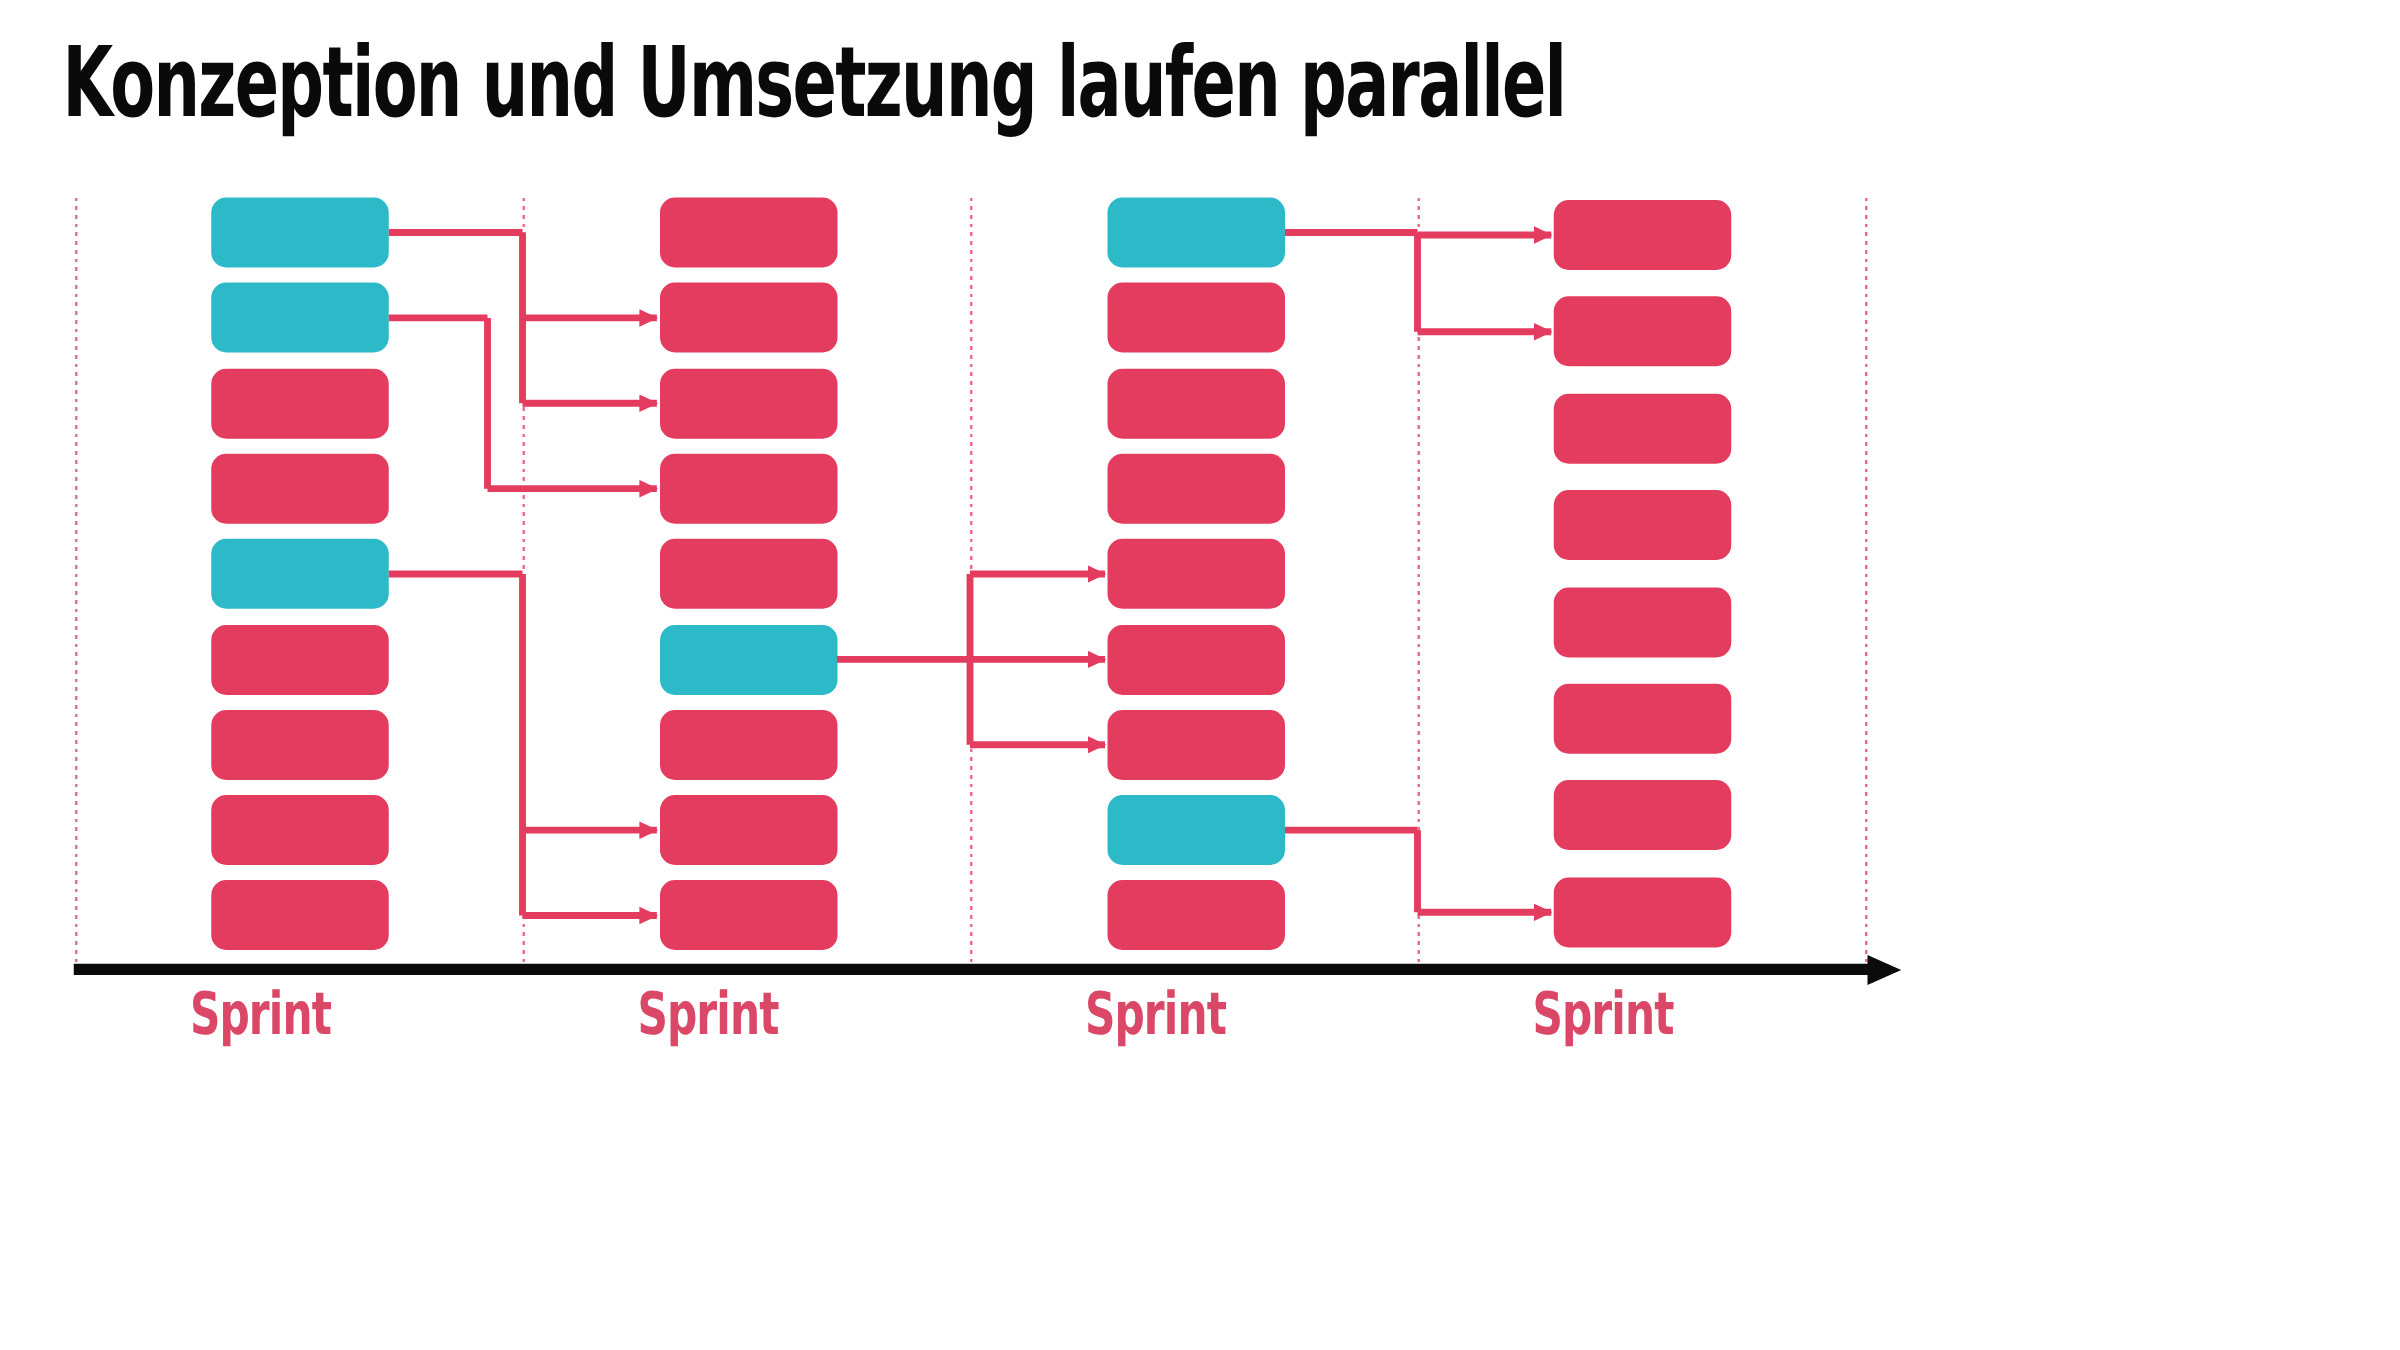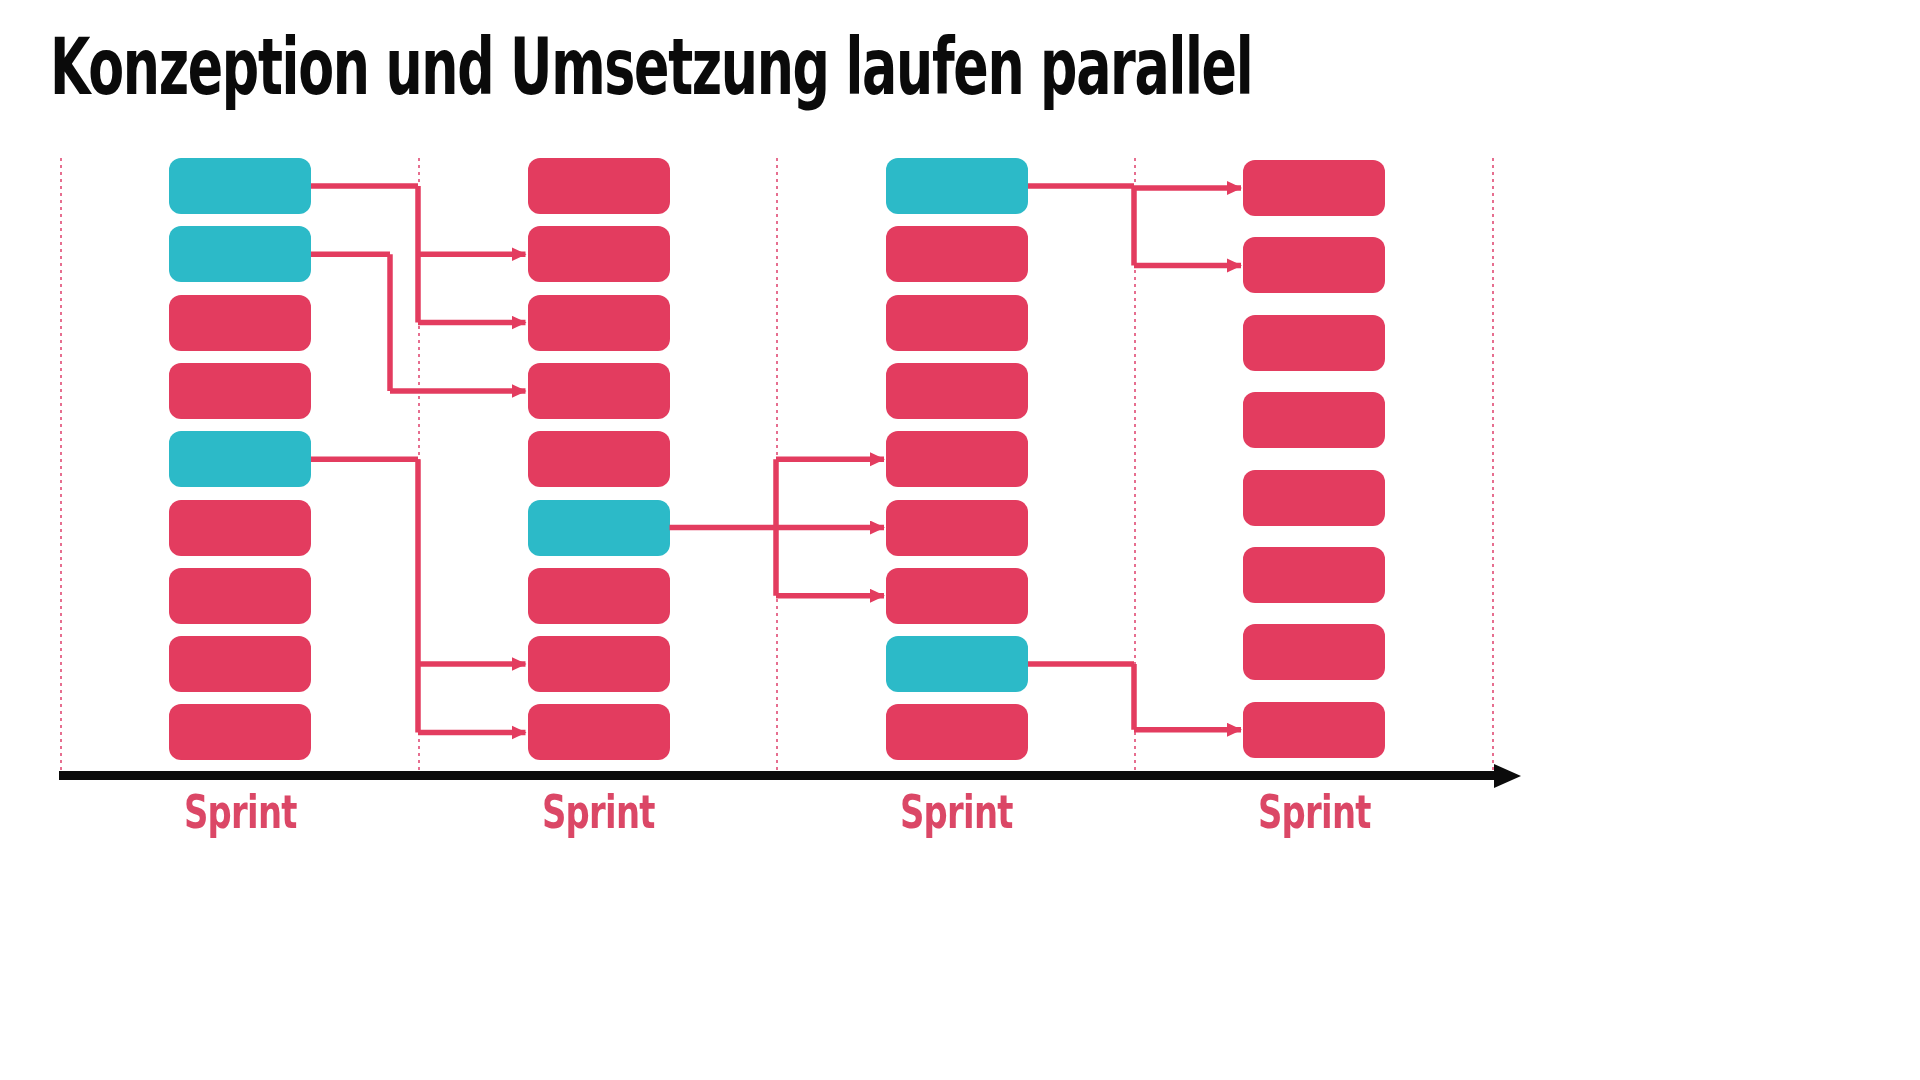--- a/index.html
+++ b/index.html
@@ -10,21 +10,21 @@
          letter-spacing:-2px;}
   .divider{position:absolute;top:158px;width:2px;height:613px;
            background:repeating-linear-gradient(to bottom,#e2557c 0 3px,rgba(0,0,0,0) 3px 7px);
            opacity:.85;}
   .block{position:absolute;width:142px;height:56px;border-radius:12px;}
   #arrows{position:absolute;left:0;top:0;width:1920px;height:1080px;}
   .axis-line{position:absolute;left:59px;top:771px;width:1437px;height:9px;background:#0b0b0b;}
   .axis-head{position:absolute;left:1494px;top:764px;width:0;height:0;
              border-top:12px solid rgba(0,0,0,0);border-bottom:12px solid rgba(0,0,0,0);
              border-left:27px solid #0b0b0b;}
-  .sprint-label{position:absolute;top:784px;width:220px;text-align:center;}
+  .sprint-label{position:absolute;top:784px;width:220px;text-align:left;}
   .sprint-label span{display:inline-block;font-size:47px;font-weight:bold;color:#db4766;
                      transform:scaleX(0.72);transform-origin:center;letter-spacing:-1px;}
 </style>
 </head>
 <body>
 
 <div id="stage">
   <h1 class="title">Konzeption und Umsetzung laufen parallel</h1>
 
   <div id="dividers">

